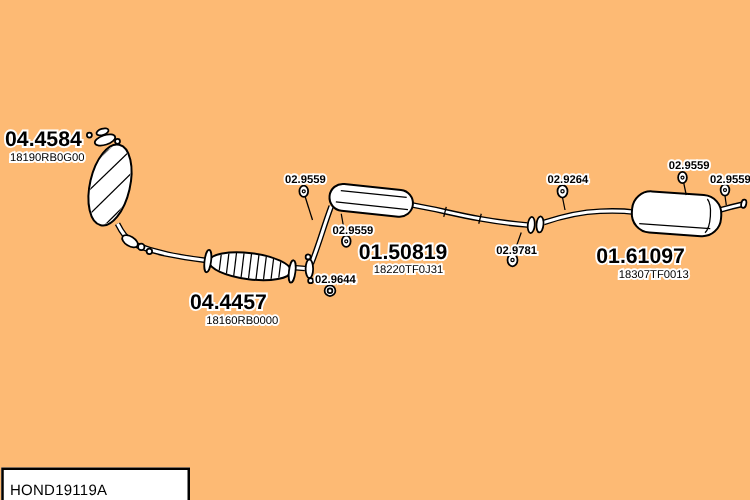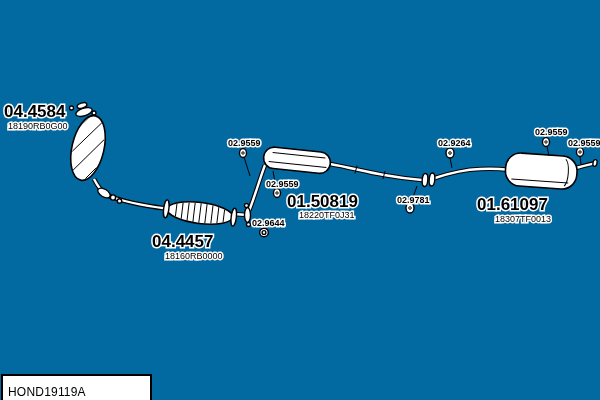--- a/index.html
+++ b/index.html
@@ -1,17 +1,17 @@
 <!DOCTYPE html>
 <html><head>
 <meta charset="utf-8">
 <style>
   html,body { margin:0; padding:0; background:#fff; }
   .stage {
-    position:relative; width:600px; height:400px; background:#0369a1;
+    position:relative; width:600px; height:400px; background:#fdba74;
     font-family:"Liberation Sans", sans-serif; overflow:hidden;
   }
   .stage svg { position:absolute; left:0; top:0; }
 
   
   .shape { fill:#fff; stroke:#000; stroke-width:1.4; }
   .shape2 { fill:#fff; stroke:#000; stroke-width:1.6; }
   .ln { fill:none; stroke:#000; stroke-width:1; }
   .po { fill:none; stroke:#000; stroke-width:4.6; }
   .pi { fill:none; stroke:#fff; stroke-width:2.4; }

